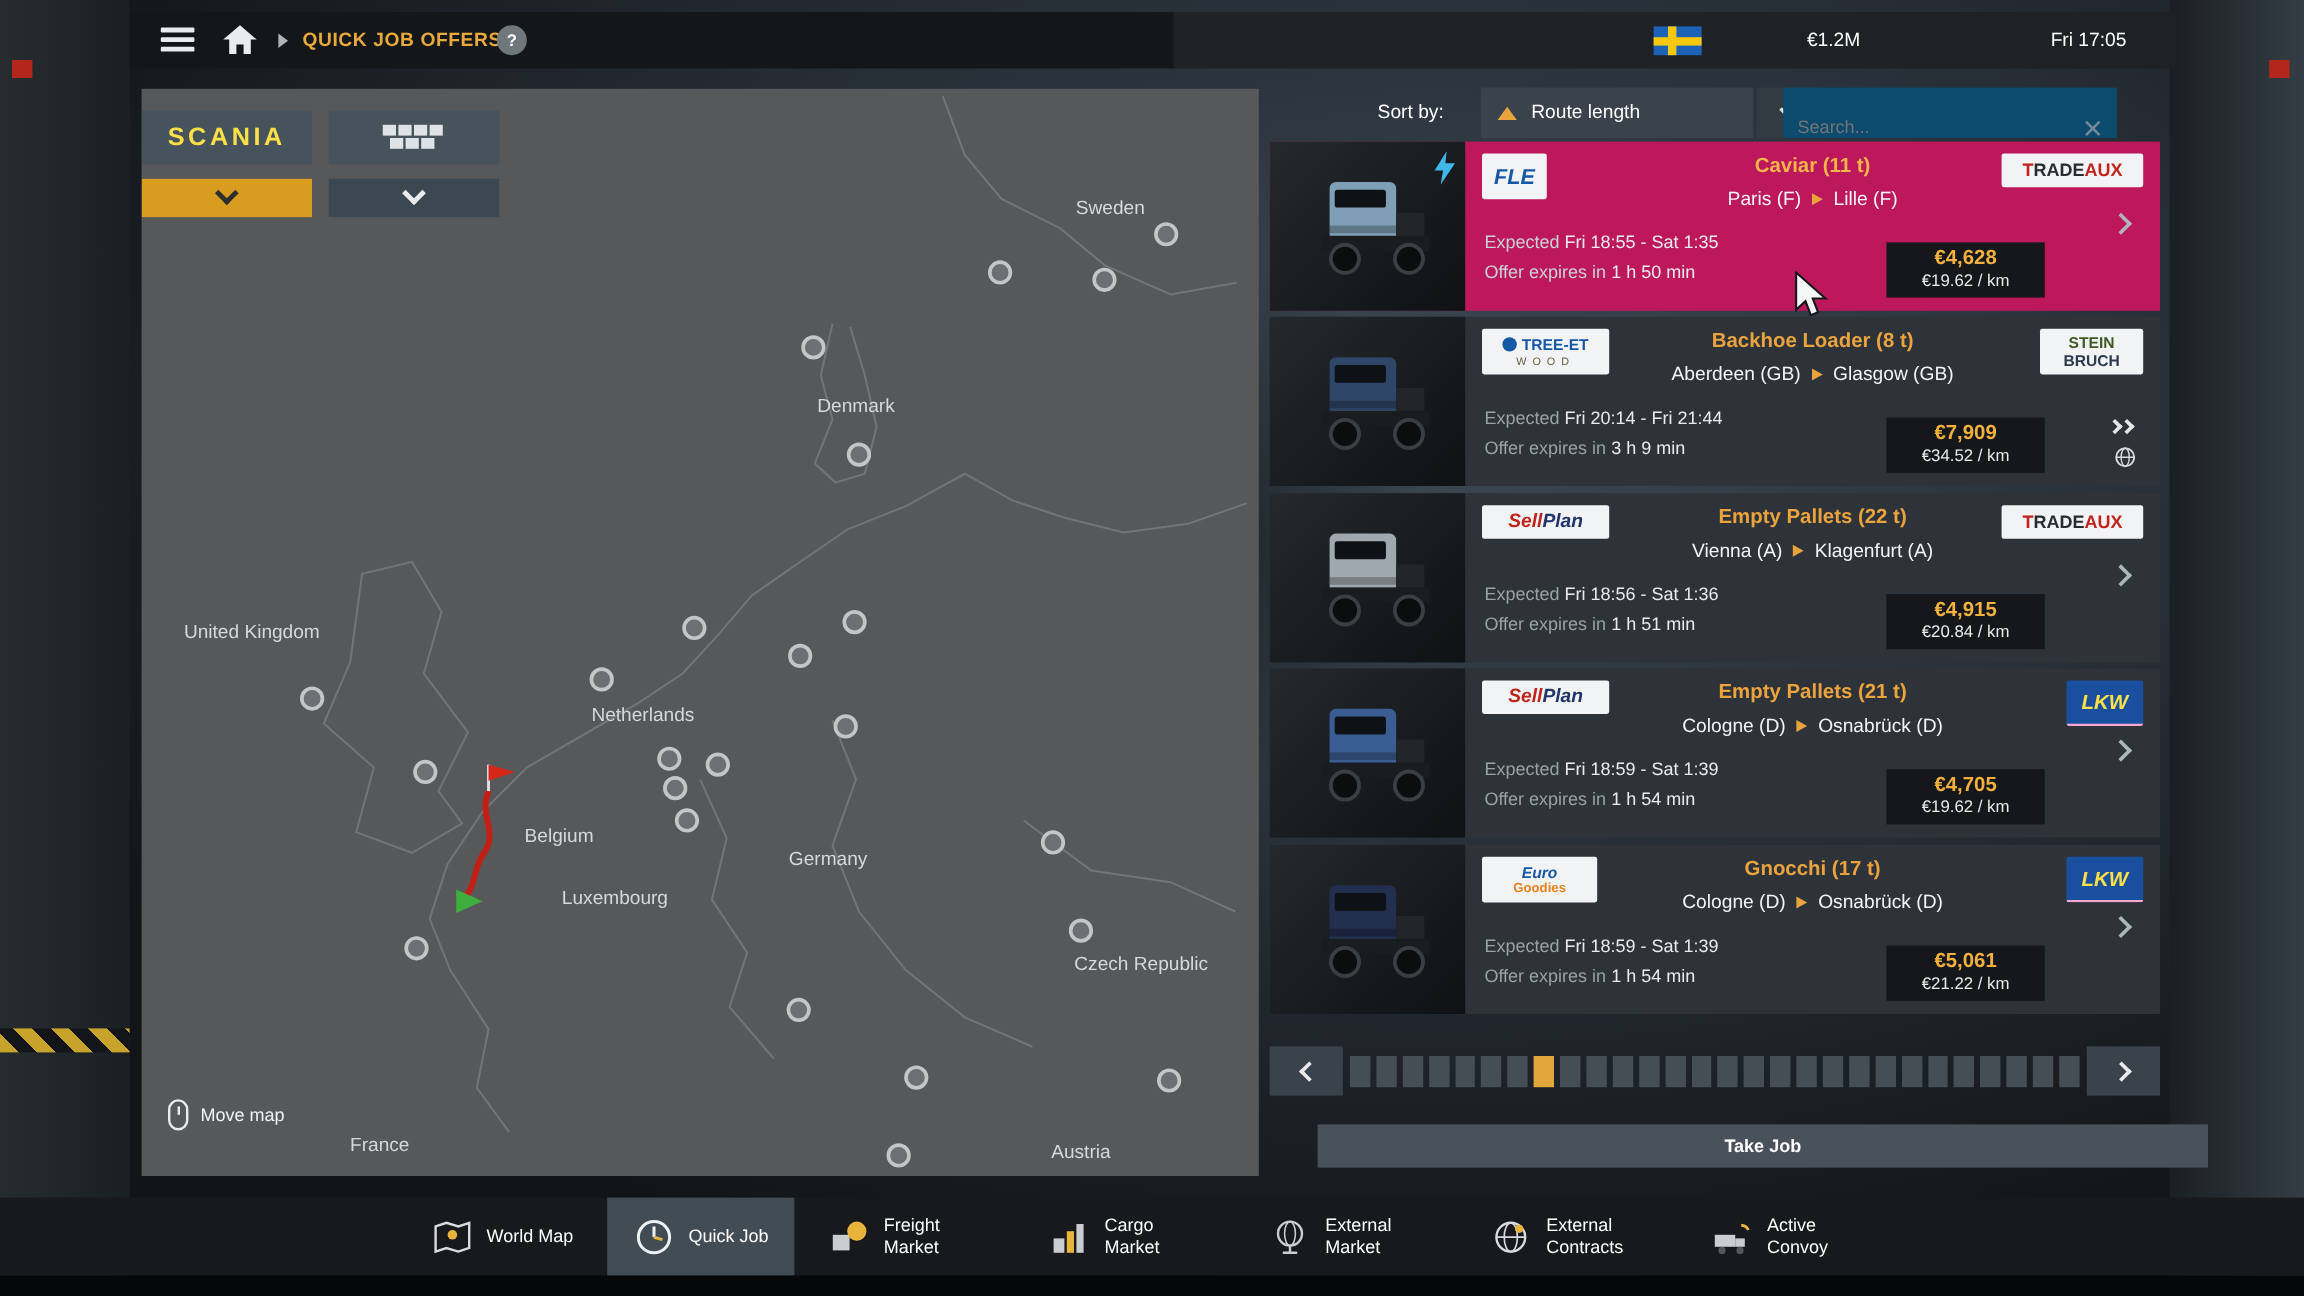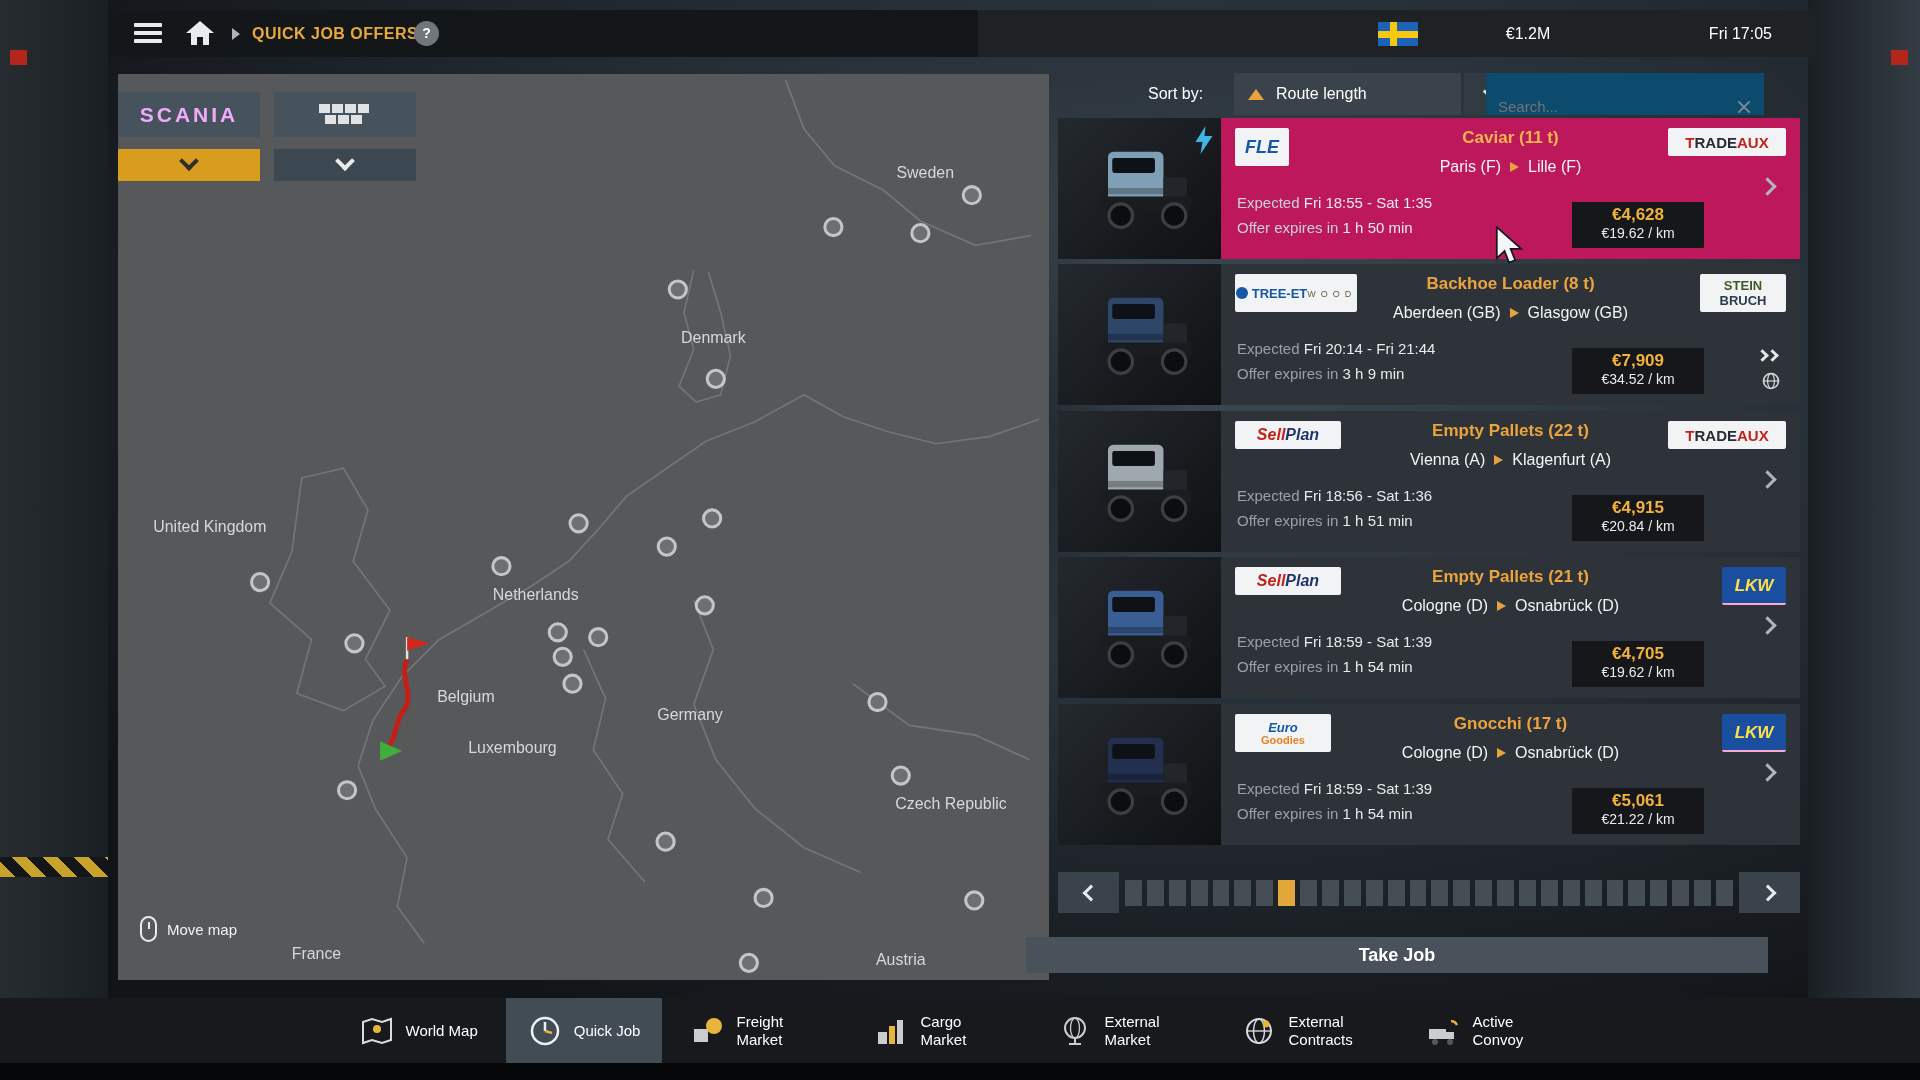--- a/index.html
+++ b/index.html
@@ -39,21 +39,21 @@
   .money{position:absolute;left:1360px;top:0;width:120px;height:47px;line-height:47px;
     text-align:center;font-size:16px;color:#fff;z-index:2}
   .datetime{position:absolute;right:42px;top:0;height:47px;line-height:47px;font-size:16px;color:#fff;z-index:2}
 
   
   .map-panel{position:absolute;left:118px;top:74px;width:931px;height:906px;
     background:#56585a;overflow:hidden}
   .map-svg{position:absolute;inset:0;width:100%;height:100%}
   .veh-btn{position:absolute;width:142px;height:45px;background:#46535d;
     display:flex;align-items:center;justify-content:center;z-index:3}
-  .brand-btn{left:0;top:18px;color:#f0abfc;font-weight:bold;font-size:21px;letter-spacing:3px}
+  .brand-btn{left:0;top:18px;color:#fde047;font-weight:bold;font-size:21px;letter-spacing:3px}
   .trailer-btn{left:156px;top:18px}
   .veh-chev{position:absolute;width:142px;height:32px;display:flex;align-items:center;justify-content:center;z-index:3}
   .brand-chev{left:0;top:75px;background:#d89c1e}
   .trailer-chev{left:156px;top:75px;background:#3c4851}
   .chev-down{width:14px;height:14px;border-right:4px solid #2e2e2e;border-bottom:4px solid #2e2e2e;
     transform:rotate(45deg);margin-top:-8px}
   .trailer-chev .chev-down{border-color:#e8eaec}
   .trip-info{position:absolute;right:0;top:18px;width:284px;height:49px;background:rgba(18,20,22,.88);
     padding:6px 14px;display:flex;flex-direction:column;justify-content:space-between;z-index:3}
   .trip-row{display:flex;justify-content:space-between;font-size:14px}
@@ -111,21 +111,21 @@
   .dbl-chev i:nth-child(1){left:0}.dbl-chev i:nth-child(2){left:10px}
   .globe-ic{position:absolute;right:20px;top:108px}
 
   
   .logo{position:absolute;top:10px;background:#f2f3f4;border-radius:2px;color:#222;
     display:flex;align-items:center;justify-content:center;line-height:1}
   .logo.left{left:14px}.logo.right{right:14px}
   .logo-fle{width:54px;height:38px;font-weight:bold;font-size:18px;font-style:italic;color:#1558a7}
   .logo-tradeaux{width:118px;height:28px;font-size:15px;font-weight:bold}
   .logo-tradeaux .red{color:#c1221c}.logo-tradeaux .dark{color:#2b2b33}
-  .logo-treeet{width:122px;height:38px;}
+  .logo-treeet{width:106px;height:38px;flex-direction:column}
   .tr-row{display:flex;align-items:center;gap:4px}
   .tree-dot{width:12px;height:12px;border-radius:50%;background:#1558a7;display:inline-block}
   .logo-treeet .l1{color:#1558a7;font-weight:bold;font-size:13px}
   .logo-treeet .l2{color:#6b5b3f;font-size:9px;letter-spacing:5px;margin-top:3px}
   .logo-stein{width:86px;height:38px;flex-direction:column;font-weight:bold;font-size:13px;gap:2px}
   .logo-stein .l1{color:#3f5a22}.logo-stein .l2{color:#2b3b4d}
   .logo-sellplan{width:106px;height:28px;font-weight:bold;font-size:16px;font-style:italic}
   .logo-sellplan .p1{color:#c1221c}.logo-sellplan .p2{color:#20356b}
   .logo-lkw{width:64px;height:38px;background:#1a4fa0;color:#fde047;font-weight:bold;font-style:italic;
     font-size:17px;border-bottom:2px solid #f9a8d4}
@@ -134,22 +134,22 @@
   .logo-euro .p2{color:#e8821d;font-weight:bold;font-size:11px}
 
   
   .pagi{position:absolute;left:1058px;top:872px;width:742px;height:41px;display:flex;gap:6px}
   .pg-btn{width:61px;height:41px;background:#3a434b;display:flex;align-items:center;justify-content:center;cursor:pointer}
   .chev-l{width:12px;height:12px;border-left:3px solid #e8eaec;border-bottom:3px solid #e8eaec;transform:rotate(45deg);margin-left:4px}
   .chev-rt{width:12px;height:12px;border-top:3px solid #e8eaec;border-right:3px solid #e8eaec;transform:rotate(45deg);margin-right:4px}
   .pg-ticks{flex:1;display:flex;gap:5px;align-items:center}
   .tick{flex:1;height:26px;background:#454e55}
   .tick.active{background:#e2a63a}
-  .take-job{position:absolute;left:1026px;top:937px;width:742px;height:36px;background:#49525a;
-    color:#fff;font-weight:bold;font-size:18px;display:flex;align-items:center;justify-content:center;cursor:pointer}
+  .take-job{position:absolute;left:1098px;top:937px;width:742px;height:36px;background:#49525a;
+    color:#fff;font-weight:bold;font-size:15px;display:flex;align-items:center;justify-content:center;cursor:pointer}
 
   
   .bottom-nav{position:absolute;left:0;top:998px;width:1920px;height:65px;background:#17191c;
     display:flex;align-items:center;justify-content:center;gap:6px}
   .nav-item{height:65px;display:flex;align-items:center;gap:12px;padding:0 22px;
     color:#fff;font-size:15px;line-height:1.15;cursor:pointer}
   .nav-item.active{background:#414c55}
   .nav-label{max-width:88px}
   .below-nav{position:absolute;left:0;top:1063px;width:100%;height:17px;background:#060708}
 

